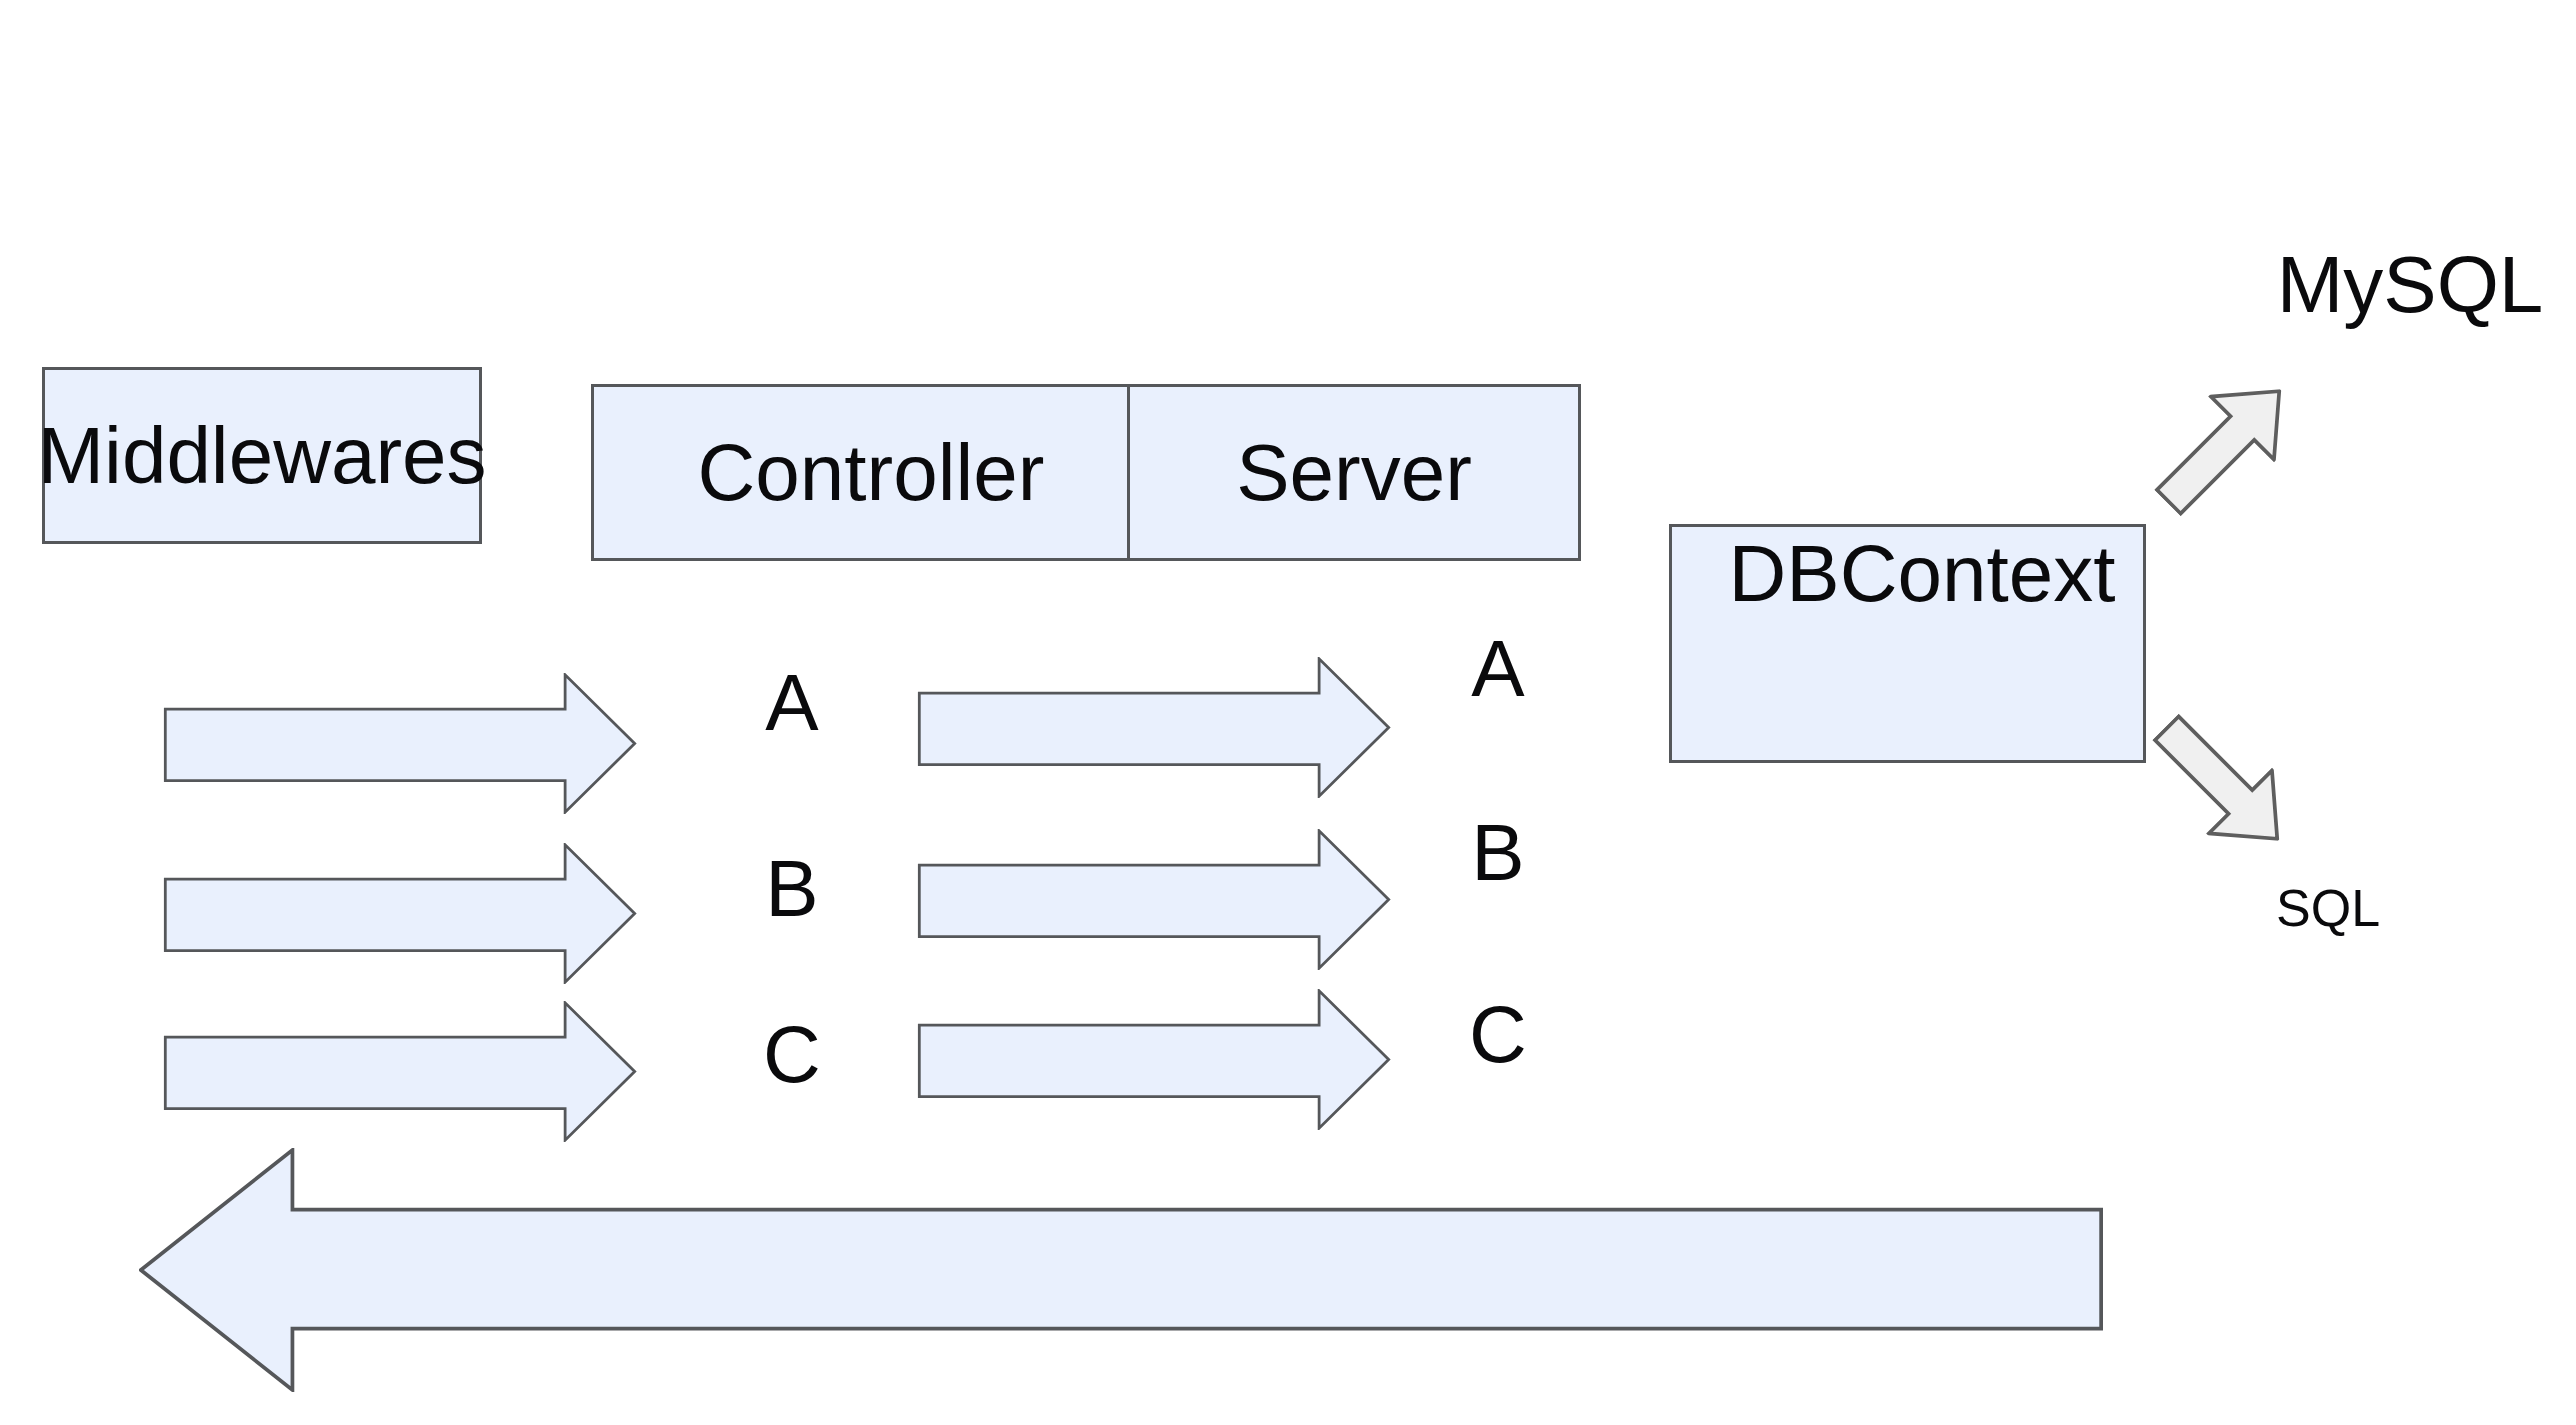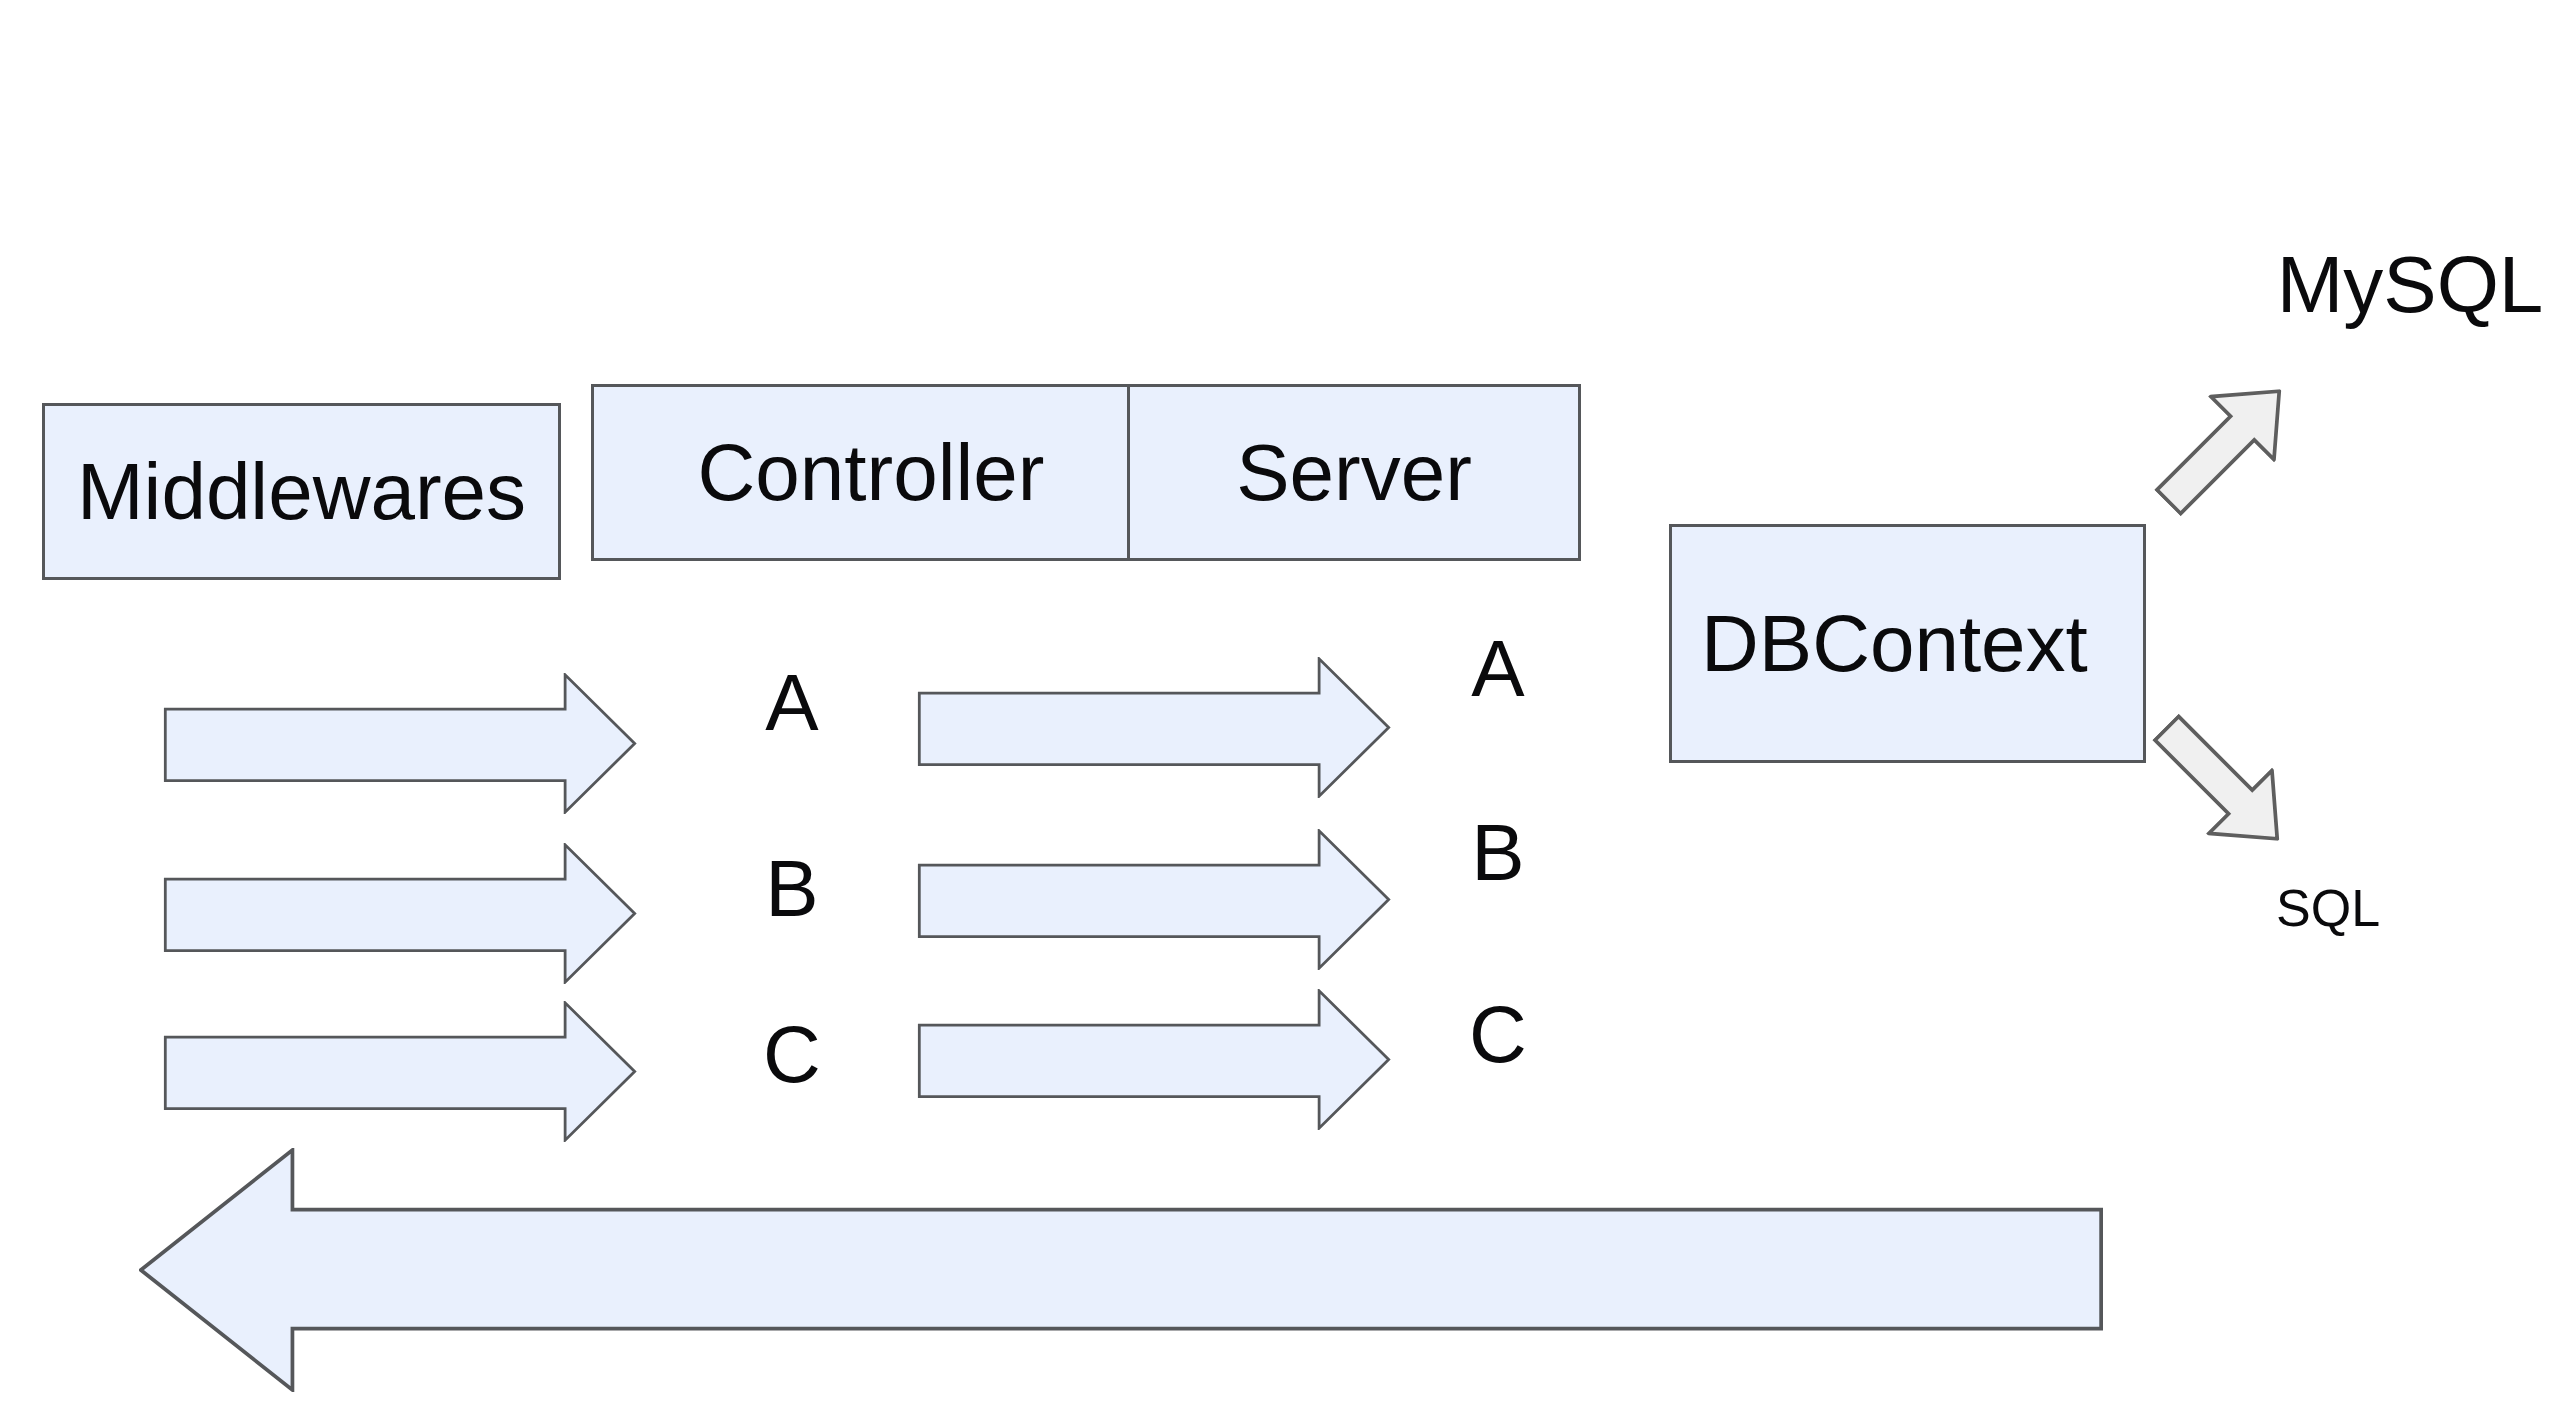--- a/index.html
+++ b/index.html
@@ -26,27 +26,27 @@
     background:var(--shape_fill);
     border:3.7px solid var(--shape_border);
     display:flex;
     align-items:center;
     justify-content:center;
     font-size:80px;
     line-height:1;
     white-space:nowrap;
   }
   .box--multiline{
-    flex-direction:column;
+    flex-direction:row;
     align-items:flex-start;
     justify-content:center;
     padding-left:29px;
     line-height:93px;
   }
-  #box-middlewares{left:42px;top:403px;width:519px;height:177px;}
+  #box-middlewares{left:42px;top:367px;width:440px;height:177px;}
   #box-controller{left:591px;top:384px;width:560px;height:177px;}
   #box-service{left:1127px;top:384px;width:454px;height:177px;}
   #box-dbcontext{left:1669px;top:524px;width:477px;height:239px;}
 
   .arrow{position:absolute;display:block;}
   .arrow polygon{
     fill:var(--shape_fill);
     stroke:var(--shape_border);
     stroke-width:3;
     stroke-linejoin:miter;

